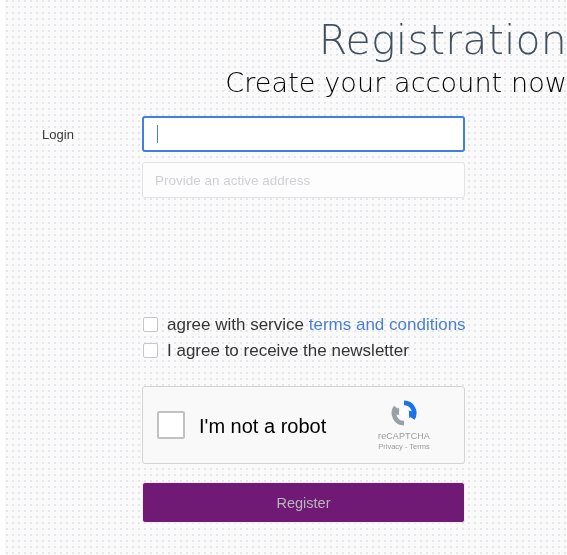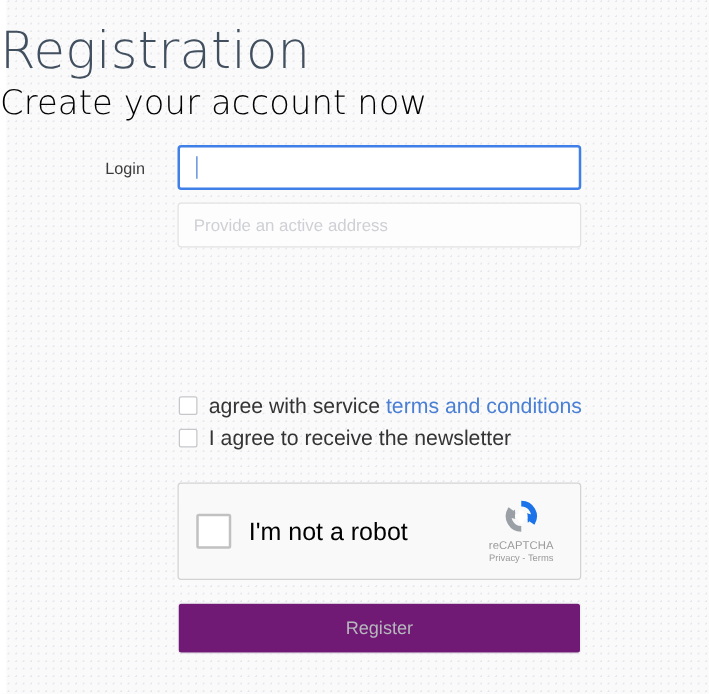--- a/index.html
+++ b/index.html
@@ -27,21 +27,21 @@
     left: 0; top: 0;
     width: 5px; height: 555px;
     background: #ffffff;
   }
 
   
   .heading-block {
     position: absolute;
     left: 0; top: 0;
     width: 567px;
-    text-align: left;
+    text-align: right;
   }
   .title {
     margin: 0;
     padding-top: 16px;
     font-size: 41px;
     line-height: 48px;
     font-weight: 200;
     letter-spacing: 0.2px;
     color: #414f5e;
     font-family: "DejaVu Sans", sans-serif;
@@ -67,21 +67,21 @@
   }
   .field-row {
     position: relative;
     height: 46px;
   }
   .field-label {
     position: absolute;
     left: 0;
     top: 11px;
     width: 116px;
-    text-align: right;
+    text-align: center;
     font-size: 13px;
     line-height: 16px;
     color: #3c3c3c;
   }
   .field-input {
     position: absolute;
     left: 142px;
     top: 0;
     width: 323px;
     height: 36px;
@@ -176,21 +176,21 @@
   .rc-label {
     position: absolute;
     left: 56px;
     top: 30px;
     font-size: 20px;
     line-height: 18px;
     color: #000000;
   }
   .rc-brand {
     position: absolute;
-    right: 9px;
+    right: 22px;
     top: 9px;
     width: 76px;
     text-align: center;
   }
   .rc-logo {
     width: 100%;
     height: 33px;
     display: flex;
     justify-content: center;
     align-items: center;

